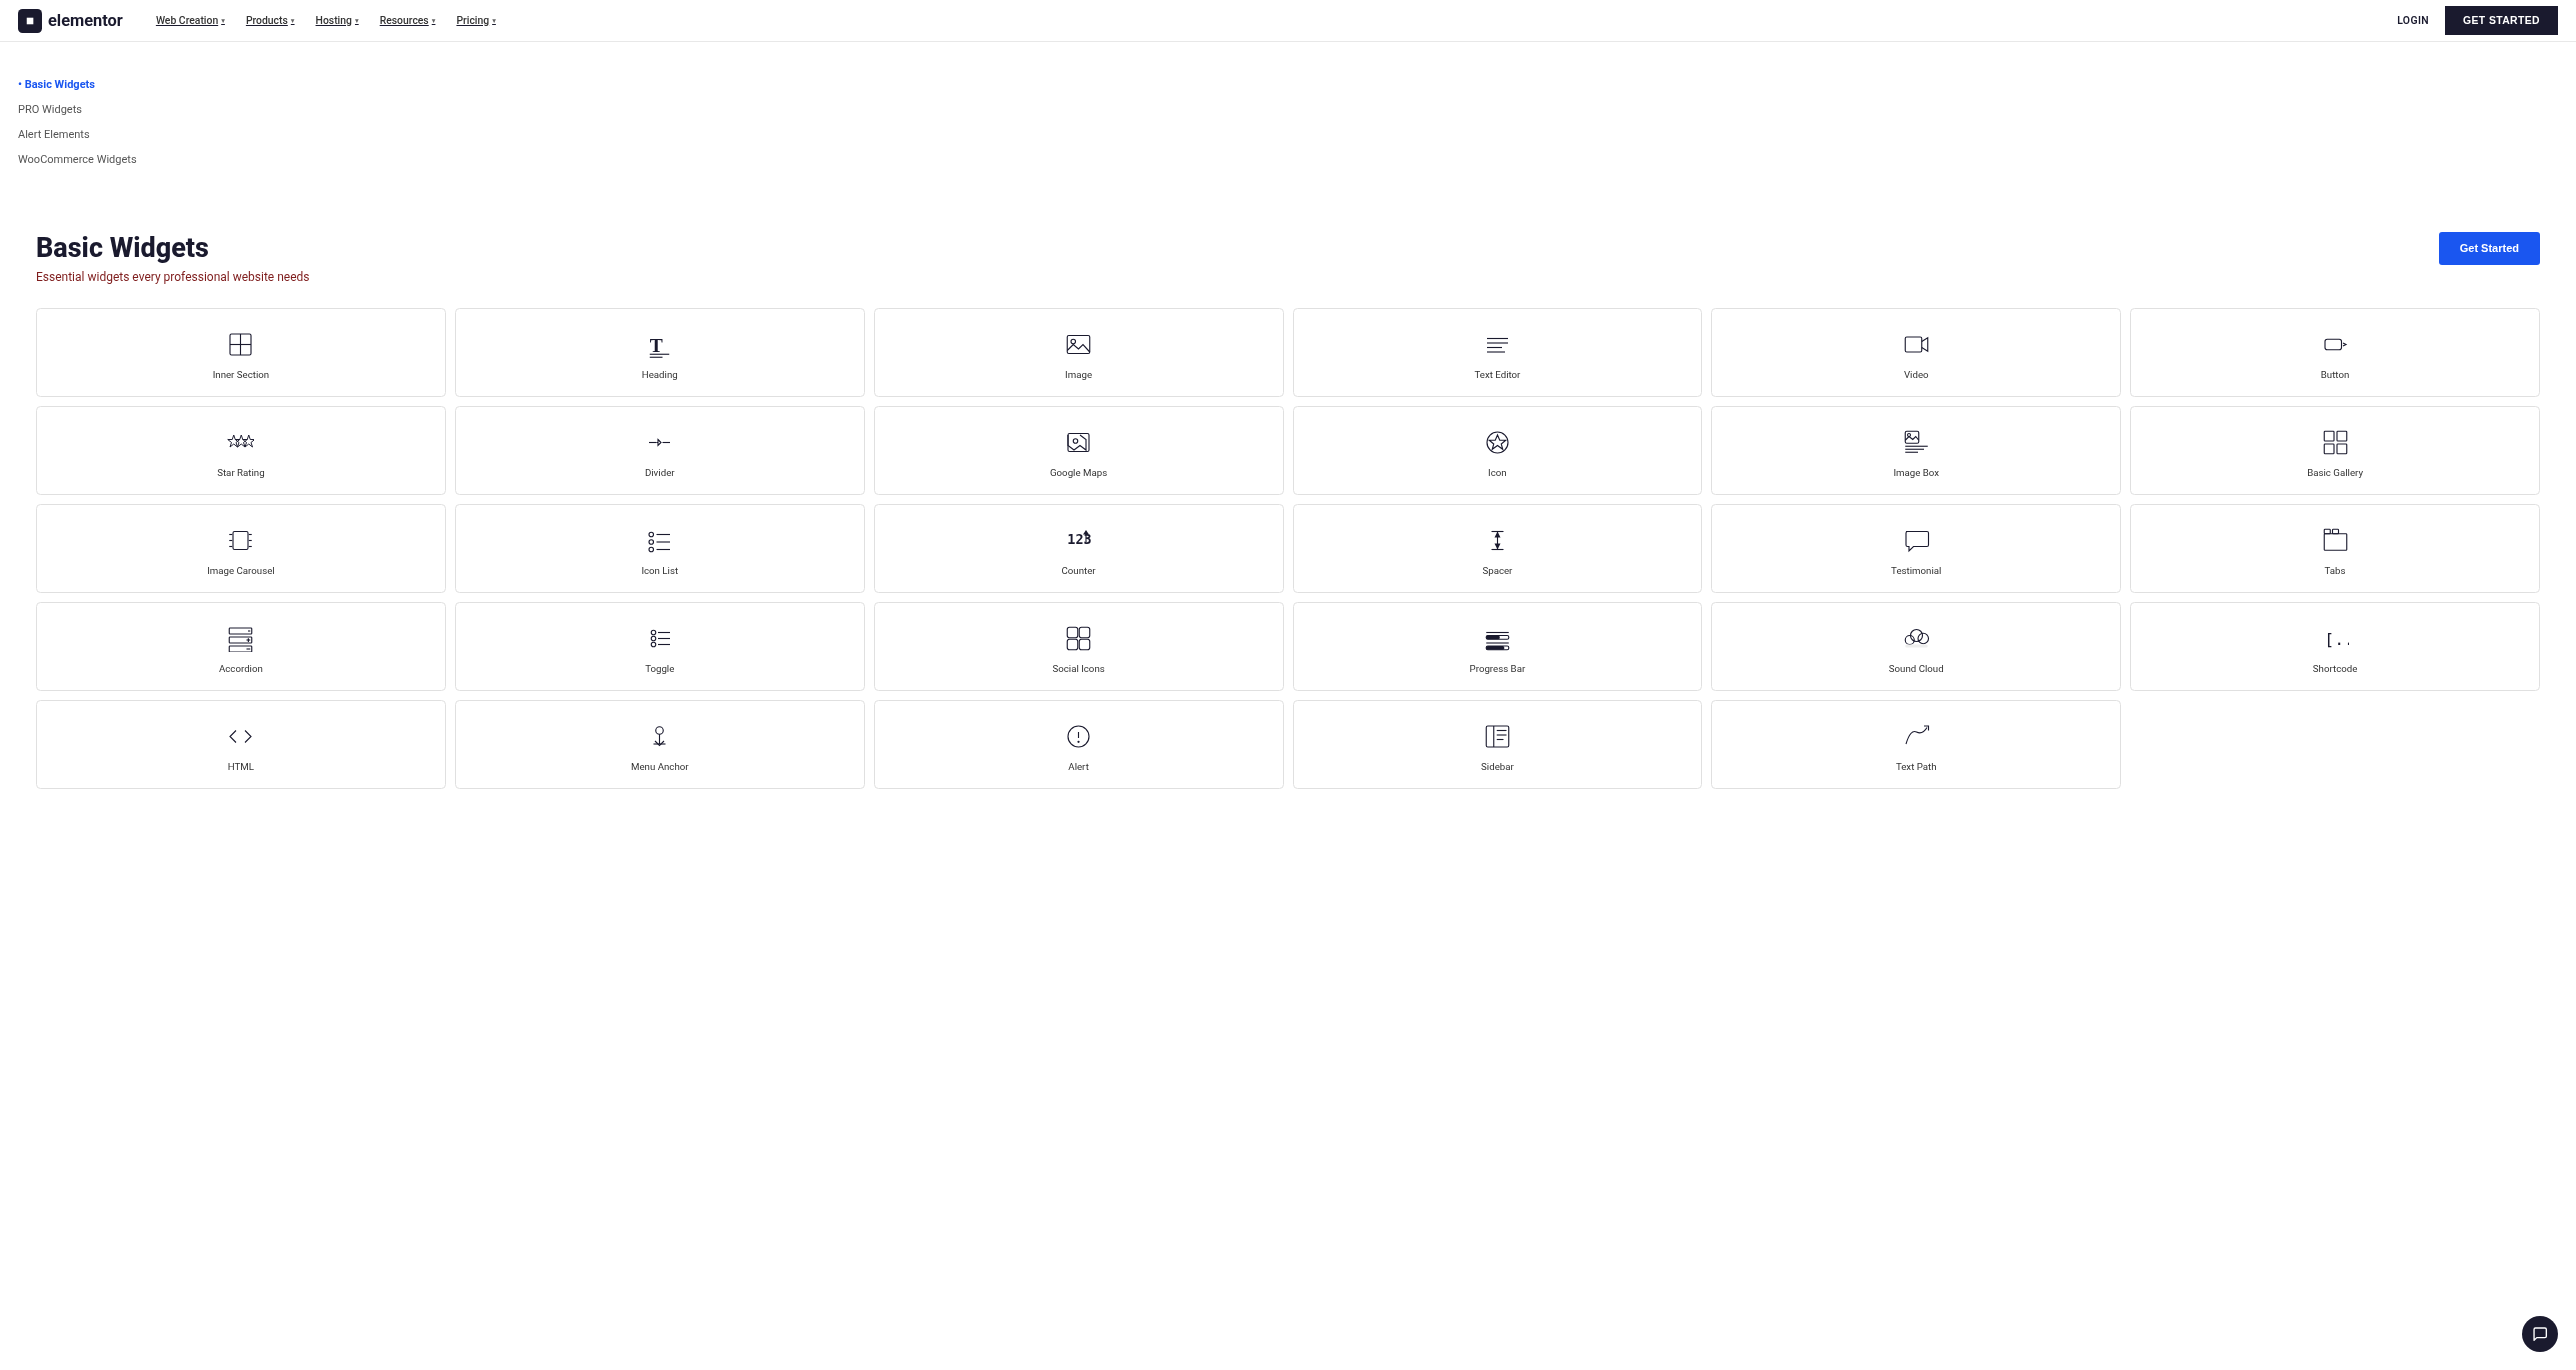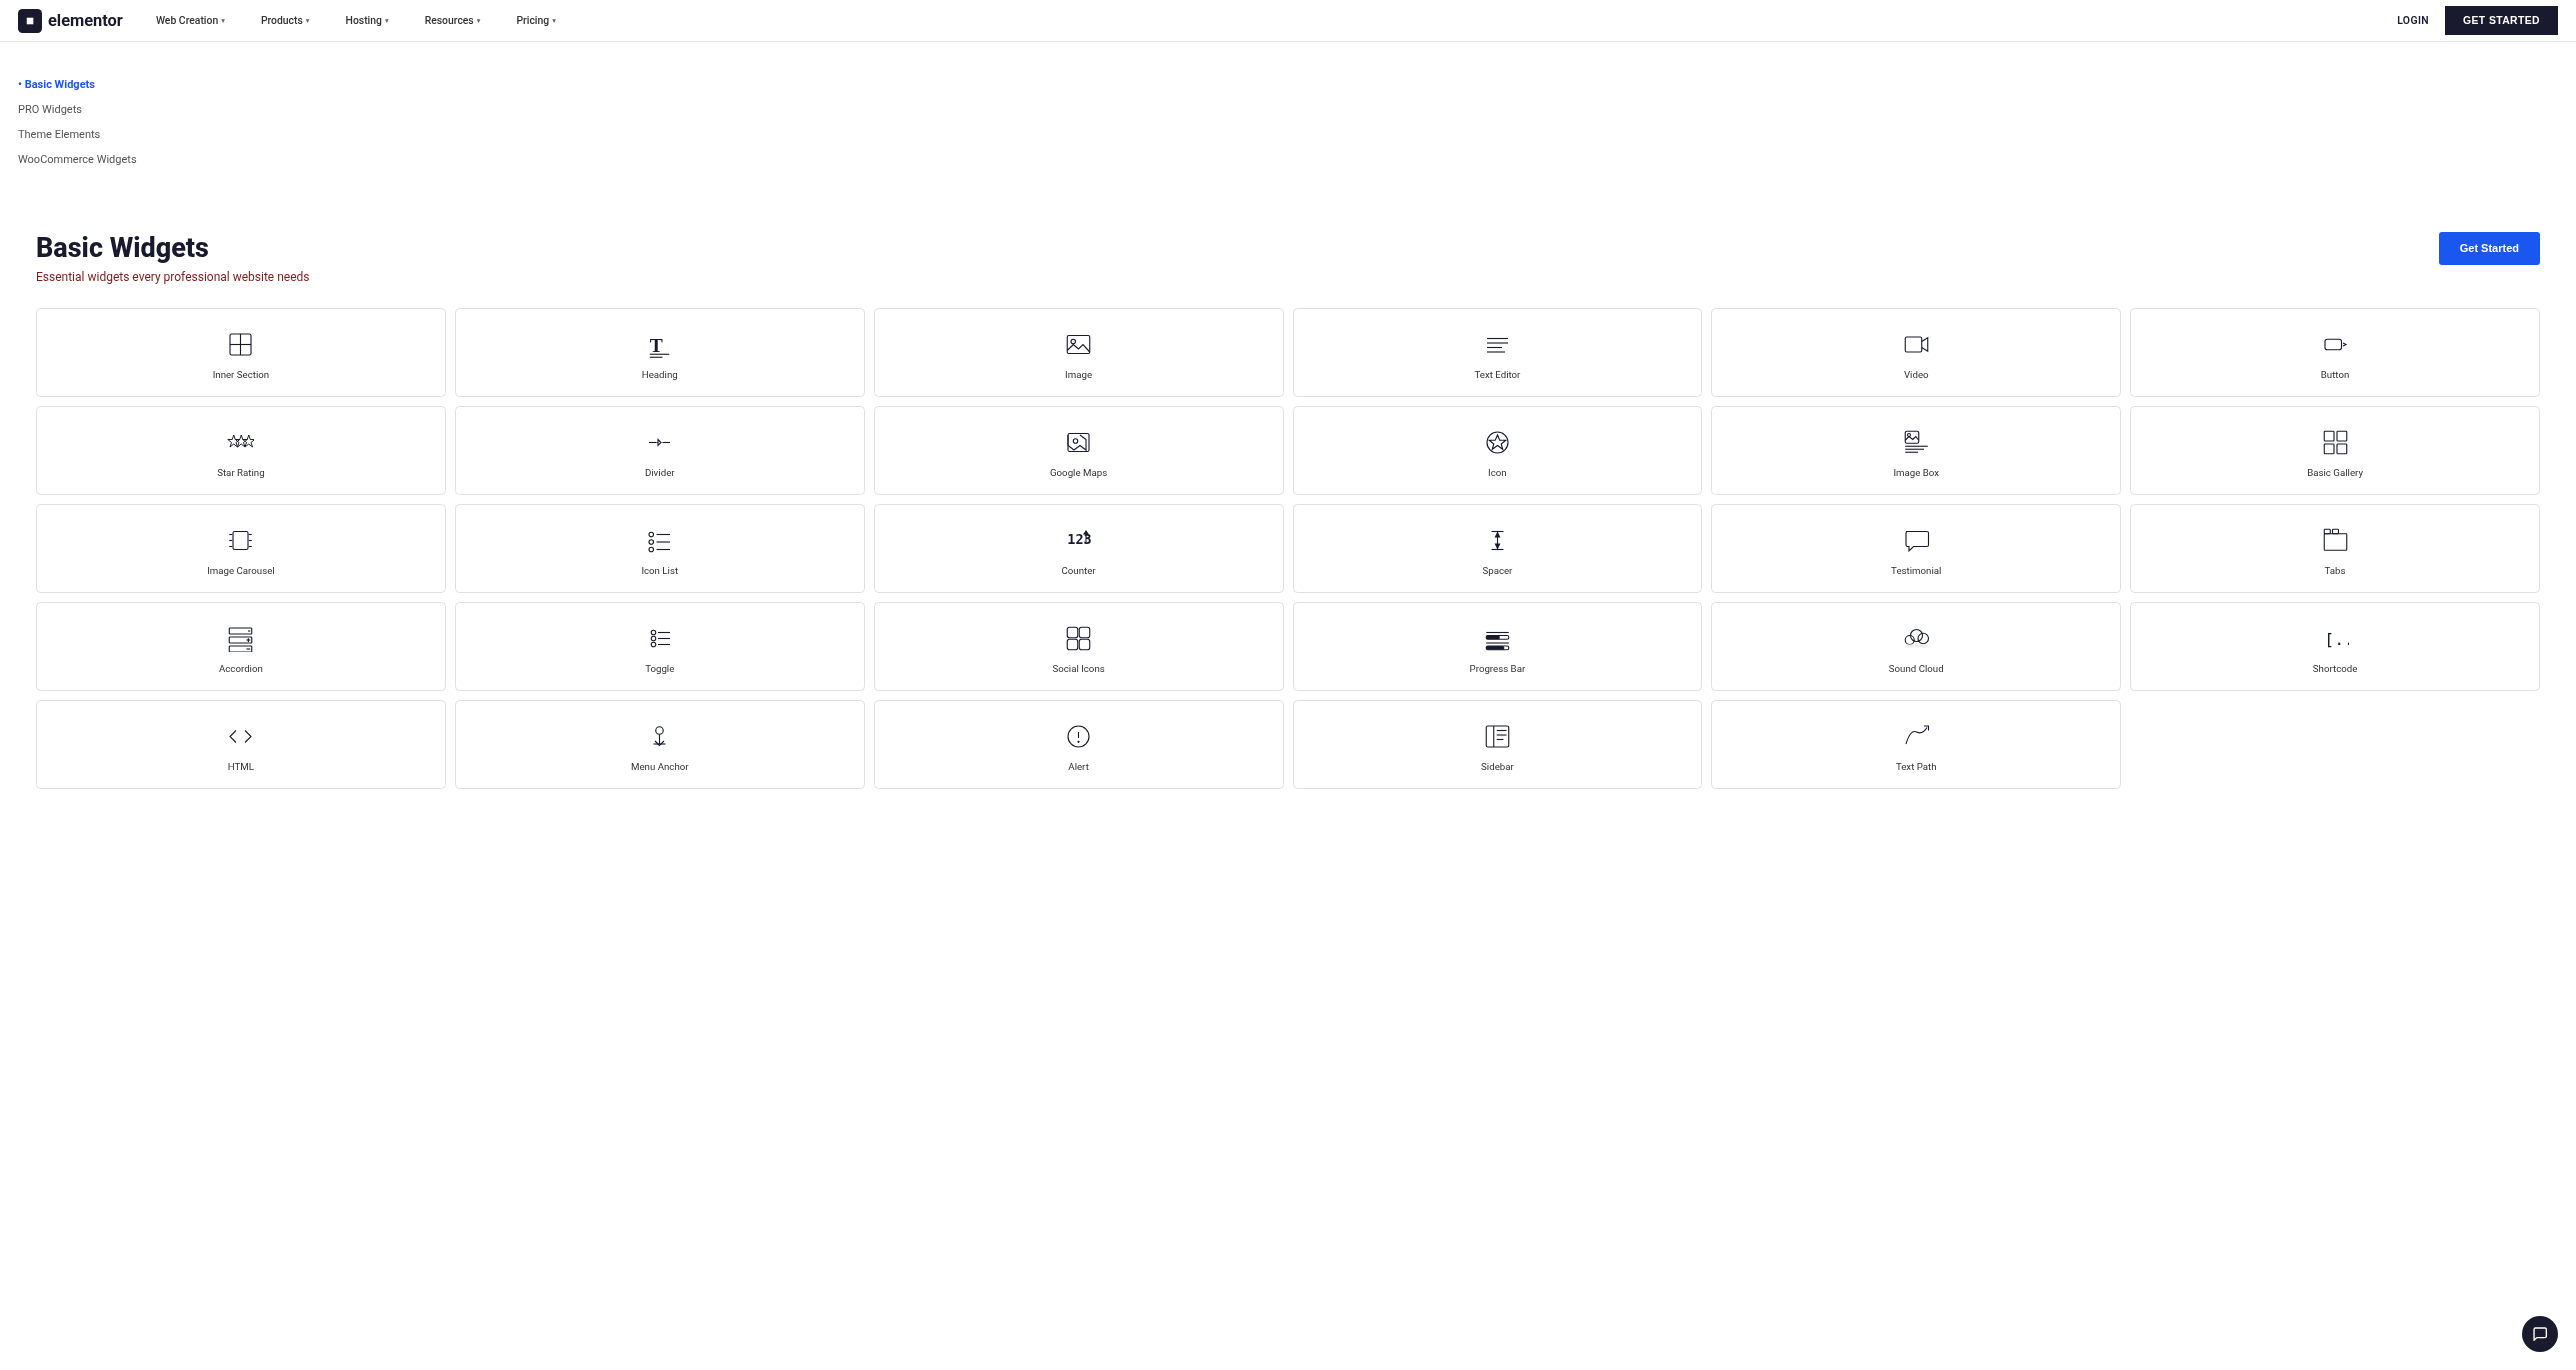--- a/index.html
+++ b/index.html
@@ -31,22 +31,23 @@
       display: flex;
       align-items: center;
       justify-content: center;
       color: #fff;
       font-size: 13.4px;
       font-weight: 900;
     }
     .nav-links {
       display: flex;
       align-items: center;
-      gap: 18px;
+      gap: 3px;
       flex: 1;
+      text-decoration: underline;
     }
     .nav-item {
       display: flex;
       align-items: center;
       gap: 3px;
       padding: 4.5px 9px;
       font-size: 10.4px;
       font-weight: 500;
       color: #333;
       cursor: pointer;
@@ -220,21 +221,21 @@
     <button class="get-started-btn">GET STARTED</button>
   </div>
 </nav>
 
 <div class="page-layout">
 
   <aside class="sidebar">
 
   <div class="sidebar-item active">Basic Widgets</div>
       <div class="sidebar-item">PRO Widgets</div>
-      <div class="sidebar-item">Theme Elements</div>
+      <div class="sidebar-item">Alert Elements</div>
       <div class="sidebar-item">WooCommerce Widgets</div>
     </aside>
 
   <main class="main-content">
     <div class="content-header">
       <div>
         <h1 class="page-title">Basic Widgets</h1>
         <p class="page-subtitle">Essential widgets every professional website needs</p>
       </div>
       <button class="cta-btn">Get Started</button>

